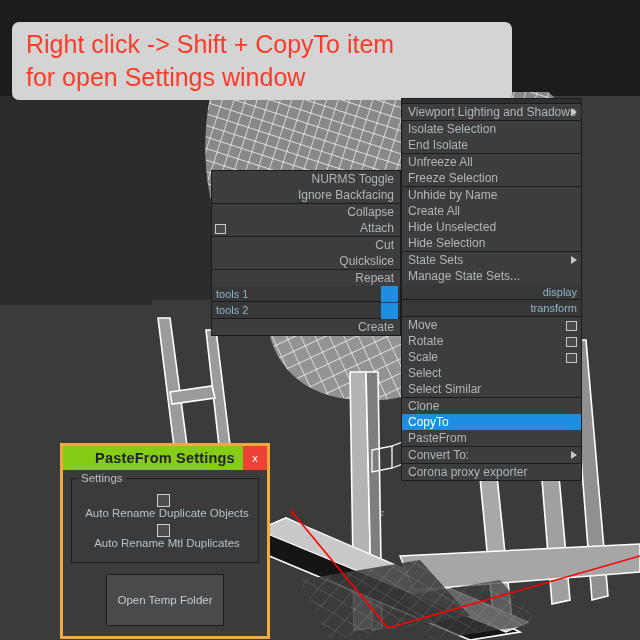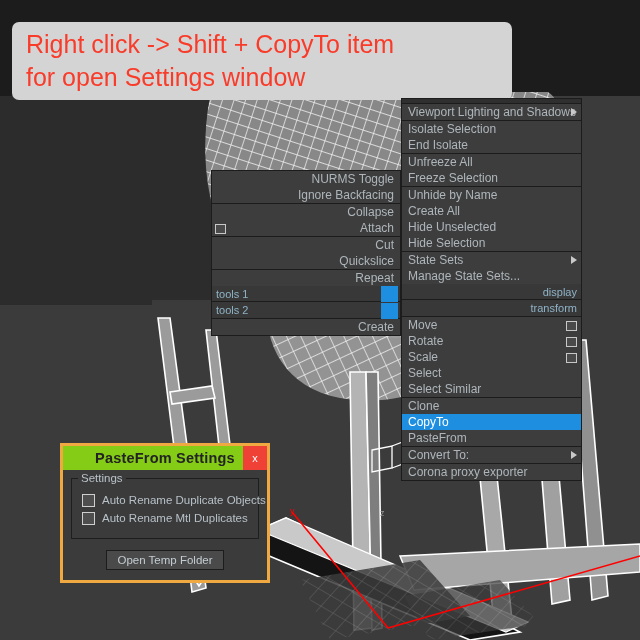--- a/index.html
+++ b/index.html
@@ -193,22 +193,23 @@
     position: absolute;
     top: -7px;
     left: 6px;
     background: #3b3b3b;
     padding: 0 3px;
     color: #b9c2c8;
     font-size: 11.5px;
   }
   .cb-row {
     display: flex;
-    align-items: flex-start;
+    align-items: center;
     margin: 3px 0 5px 4px;
+    flex-direction: column;
   }
   .cb-box {
     width: 11px; height: 11px;
     border: 1px solid #cfcfcf;
     background: #4e4e4e;
     margin-right: 7px;
     flex: 0 0 auto;
   }
   .cb-label {
     color: #b7c1c8;
@@ -218,21 +219,21 @@
   #dialog-footer {
     display: flex;
     justify-content: center;
     margin-top: 11px;
   }
   #open-temp-folder {
     background: #4a4a4a;
     border: 1px solid #1c1c1c;
     color: #c3ccd2;
     font-size: 11.5px;
-    padding: 3px 10px;
+    padding: 19px 10px;
     font-family: "Liberation Sans", sans-serif;
   }
 </style>
 </head>
 <body>
 
 <div id="screen">
 
   <div id="viewport">
     <svg id="viewport-svg" viewBox="0 0 640 640" preserveAspectRatio="none">

